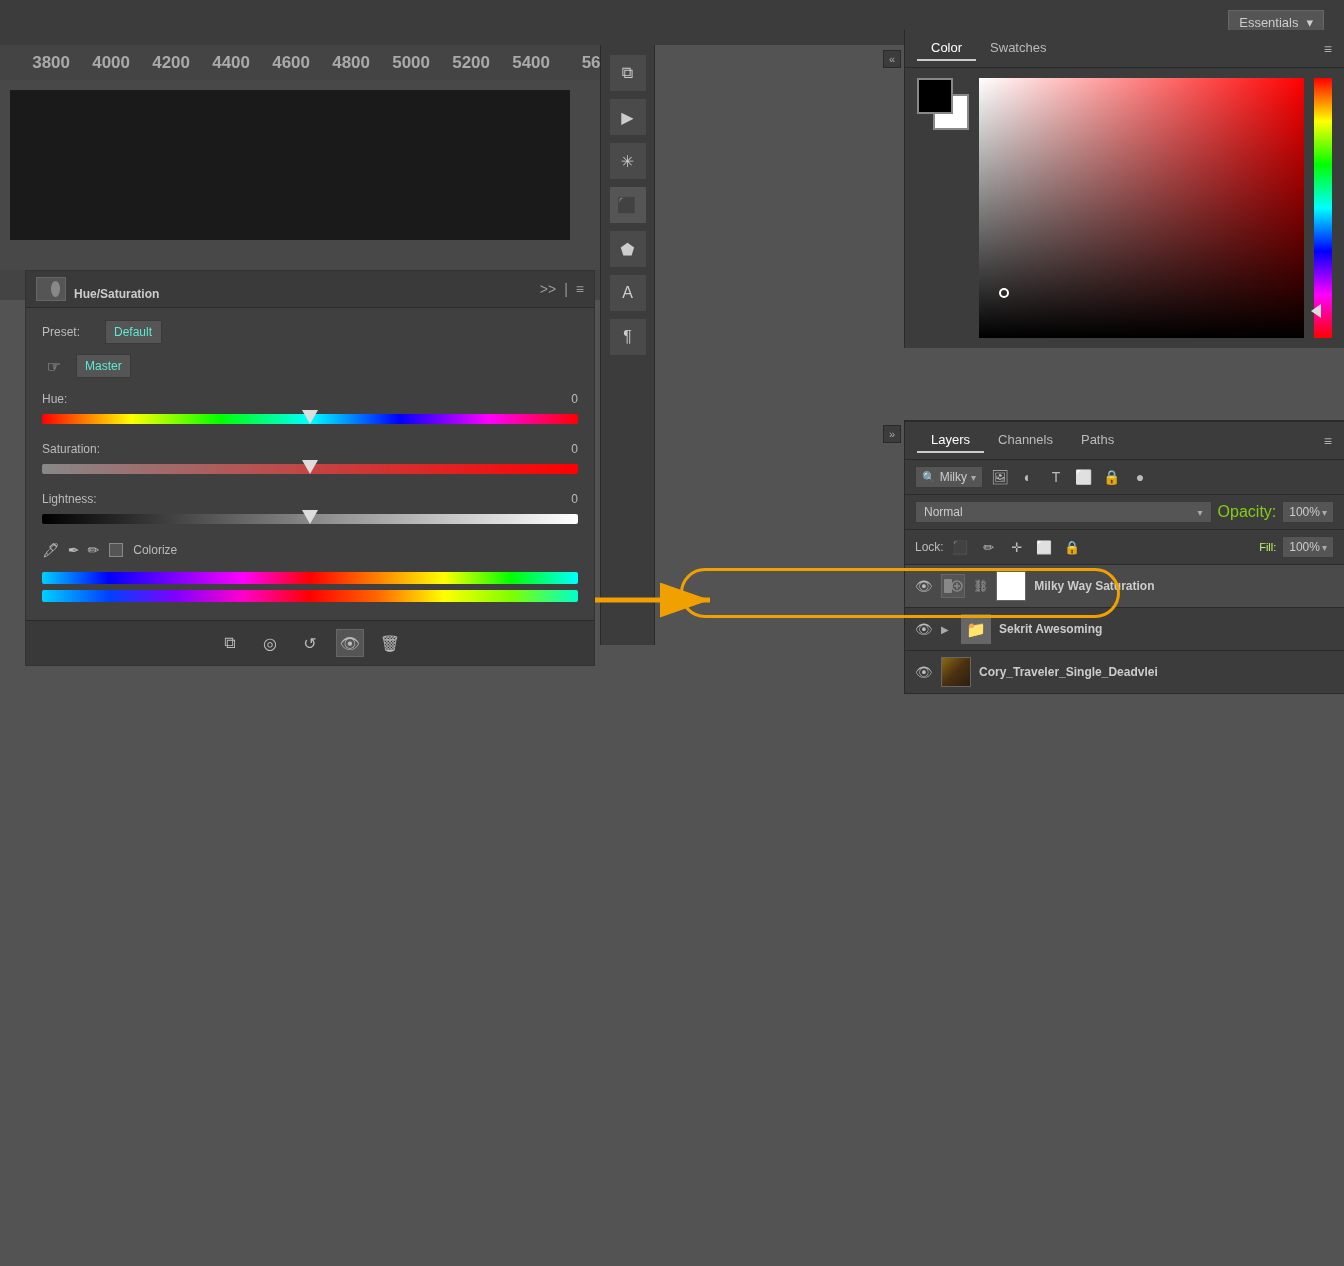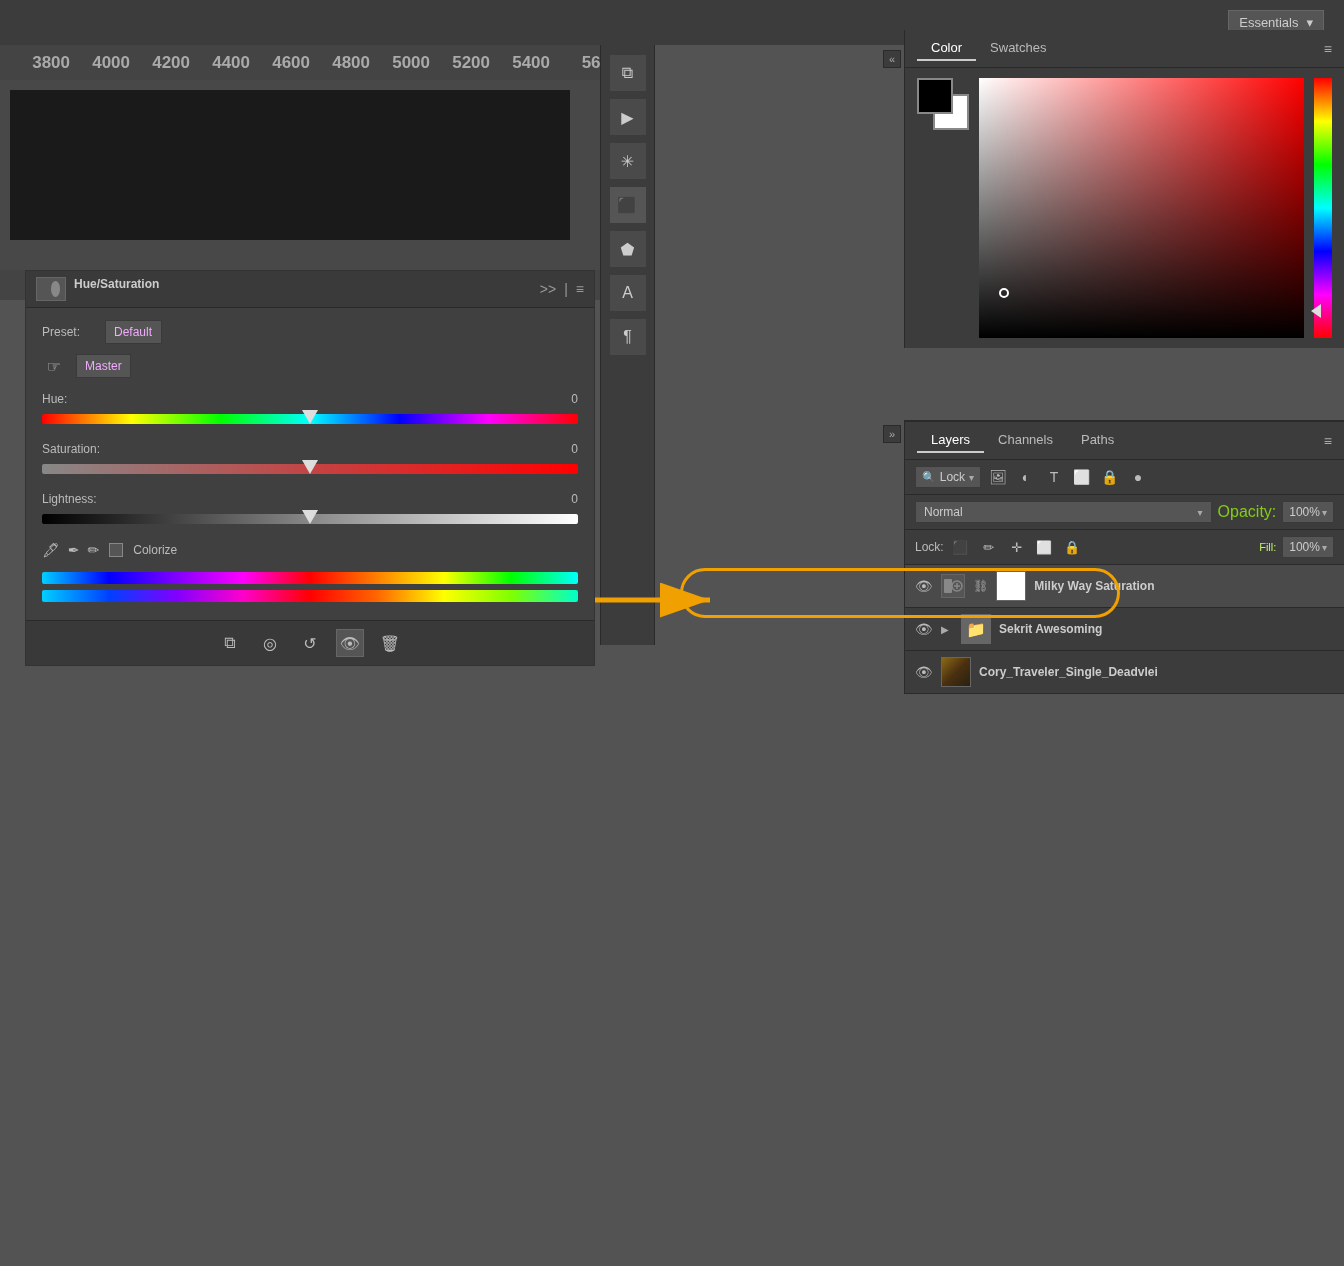--- a/index.html
+++ b/index.html
@@ -122,21 +122,21 @@
       display: flex;
       align-items: center;
       justify-content: space-between;
       border-bottom: 1px solid #2a2a2a;
     }
     .panel-title {
       font-size: 12px;
       font-weight: bold;
       color: #ccc;
       display: flex;
-      align-items: flex-start;
+      align-items: flex-end;
       gap: 8px;
     }
     .panel-controls {
       display: flex;
       gap: 8px;
       color: #999;
       font-size: 14px;
     }
 
     
@@ -159,21 +159,21 @@
       display: flex;
       align-items: center;
       gap: 18px;
       margin-bottom: 10px;
     }
     .preset-label { color: #bbb; font-size: 12px; min-width: 45px; }
     .preset-select {
       flex: 1;
       background: #555;
       border: 1px solid #3a3a3a;
-      color: #f0abfc;
+      color: #5eead4;
       padding: 4px 8px;
       font-size: 12px;
       appearance: none;
       cursor: pointer;
     }
     .select-wrapper {
       flex: 1;
       position: relative;
     }
 
@@ -742,21 +742,21 @@
       <div class="layers-tab active">Layers</div>
       <div class="layers-tab">Channels</div>
       <div class="layers-tab">Paths</div>
     </div>
     <span class="layers-menu">≡</span>
   </div>
 
   <div class="kind-row">
     <div style="display:flex;align-items:center;gap:4px;background:#555;border:1px solid #3a3a3a;padding:3px 6px;cursor:pointer">
       <span style="font-size:11px">🔍</span>
-      <span style="color:#ccc;font-size:12px">Lock</span>
+      <span style="color:#ccc;font-size:12px">Milky</span>
       <span style="color:#aaa;font-size:10px">▾</span>
     </div>
     <div class="kind-icon">🖼</div>
     <div class="kind-icon">◐</div>
     <div class="kind-icon">T</div>
     <div class="kind-icon">⬜</div>
     <div class="kind-icon">🔒</div>
     <div class="kind-icon">●</div>
   </div>
 

